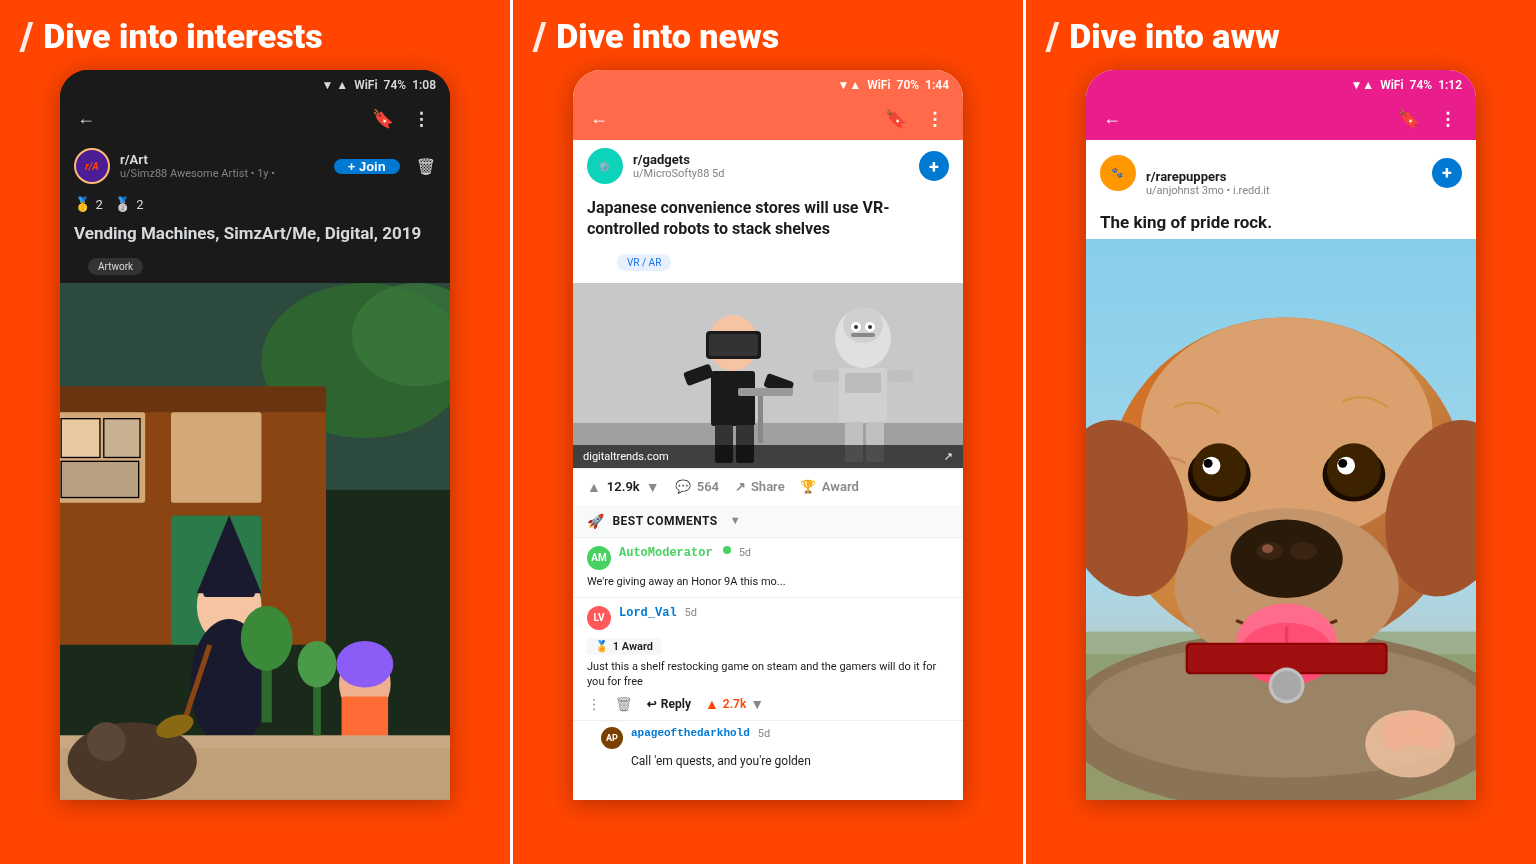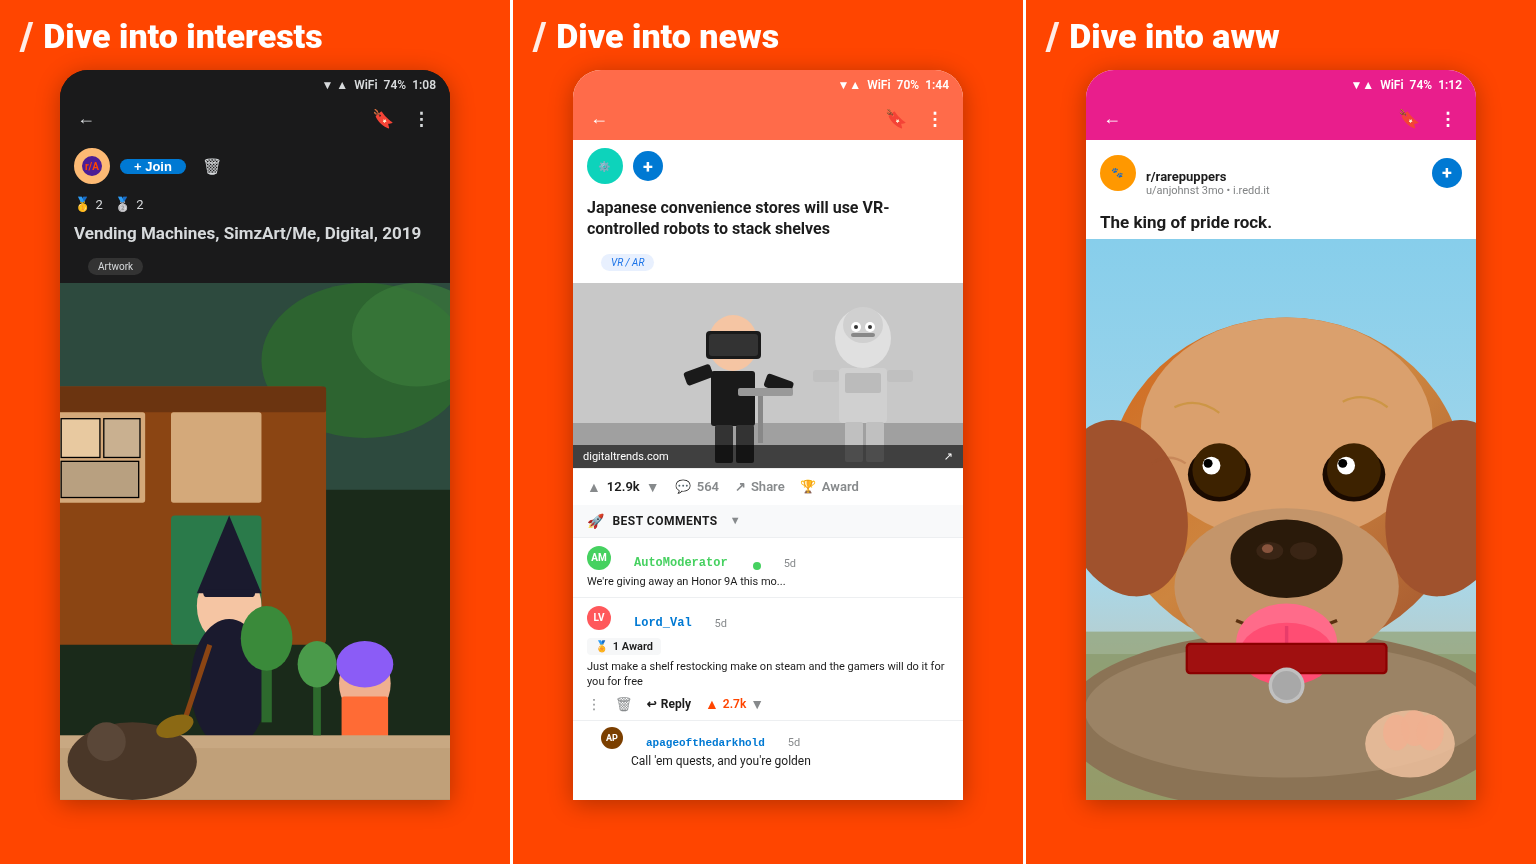--- a/index.html
+++ b/index.html
@@ -289,22 +289,22 @@
       text-align: right;
     }
 
     .comment-item {
       padding: 8px 14px;
       border-bottom: 1px solid #edeff1;
     }
 
     .comment-header {
       display: flex;
-      align-items: flex-end;
-      gap: 23px;
+      align-items: flex-start;
+      gap: 8px;
       margin-bottom: 4px;
     }
 
     .comment-username { font-size: 12px; font-weight: 700; color: #0079d3; font-family: Liberation Mono, monospace; }
     .comment-username-automoderator { color: #46d160; }
     .comment-meta { font-size: 11px; color: #878a8c; }
     .comment-text { font-size: 11px; color: #1c1c1c; line-height: 1.4; }
     .comment-text-truncated { 
       white-space: nowrap;
       overflow: hidden;
@@ -402,21 +402,28 @@
       </div>
 
       <div class="nav-bar nav-bar-dark">
         <div class="nav-back nav-back-dark">←</div>
         <div class="nav-spacer"></div>
         <div class="nav-icon" style="color:#d7dadc;">🔖</div>
         <div class="nav-icon" style="color:#d7dadc; font-weight:900; letter-spacing:1px;">⋮</div>
       </div>
 
       <div class="post-meta">
-        <div class="subreddit-icon subreddit-icon-art" style="background:#4c1d95; border:8px solid #fdba74; font-size:10px; color:#ff4500;">r/A</div>
+        <div class="subreddit-icon subreddit-icon-art" style="background:#4c1d95; border:2px solid #fdba74; font-size:10px; color:#ff4500;font-style:italic;">r/A</div>
+        <div class="meta-text">
+          <div class="meta-subreddit meta-subreddit-dark">r/Art</div>
+          <div class="meta-sub">
+            <span>u/Simz88</span>
+            <span>Awesome Artist • 1y •</span>
+          </div>
+        </div>
         <button class="join-btn">
           <span>+ Join</span>
         </button>
         <span style="color:#d7dadc; margin-left:6px; font-size:16px;">🗑</span>
       </div>
 
       <div class="awards-row">
         <div class="award-item award-item-dark">
           <span style="color:#ffd700; font-size:14px;">🥇</span>
           <span>2</span>
@@ -504,26 +511,33 @@
         <div class="nav-back" style="color:#fff;">←</div>
         <div class="nav-spacer"></div>
         <div class="nav-icon" style="color:#fff;">🔖</div>
         <div class="nav-icon" style="color:#fff; font-weight:900;">⋮</div>
       </div>
 
       <div class="white-content gadgets-phone-content">
 
         <div class="post-meta">
           <div class="subreddit-icon" style="background:#0dd3bb; font-size:10px;">⚙️</div>
+          <div class="meta-text">
+            <div class="meta-subreddit" style="color:#1c1c1c;">r/gadgets</div>
+            <div class="meta-sub">
+              <span>u/MicroSofty88</span>
+              <span>5d</span>
+            </div>
+          </div>
           <div style="width:30px;height:30px;background:#0079d3;border-radius:50%;display:flex;align-items:center;justify-content:center;color:#fff;font-size:18px;font-weight:700;">+</div>
         </div>
 
         <div class="post-title" style="color:#1c1c1c; font-size:16px;">Japanese convenience stores will use VR-controlled robots to stack shelves</div>
 
-        <div style="padding: 4px 14px 8px; font-style: italic;">
+        <div style="padding: 4px 30px 8px;">
           <span class="flair flair-vr">VR / AR</span>
         </div>
 
         <div class="gadgets-image-container" style="height:185px;">
           <svg width="100%" height="185" viewBox="0 0 390 185">
 
             <rect width="390" height="185" fill="#c8c8c8"></rect>
 
             <rect x="0" y="140" width="390" height="45" fill="#a0a0a0"></rect>
 
@@ -611,21 +625,21 @@
             <div style="width:24px;height:24px;border-radius:50%;background:#ff585b;display:flex;align-items:center;justify-content:center;font-size:10px;color:#fff;font-weight:700;flex-shrink:0;">LV</div>
             <span class="comment-username">Lord_Val</span>
             <span class="comment-meta">
               <span>5d</span>
             </span>
           </div>
           <div class="comment-award">
             <span>🏅</span>
             <span>1 Award</span>
           </div>
-          <div class="comment-text">Just make a shelf restocking make on steam and the gamers will do it for you for free</div>
+          <div class="comment-text">Just this a shelf restocking game on steam and the gamers will do it for you for free</div>
           <div class="comment-actions">
             <span style="font-size:14px; color:#878a8c;">⋮</span>
             <span style="font-size:14px; color:#878a8c;">🗑</span>
             <div class="comment-action-btn reply-btn-highlight">
               <span>↩</span>
               <span>Reply</span>
             </div>
             <div class="comment-action-btn">
               <span class="vote-arrow-up">▲</span>
               <span class="upvote-count">2.7k</span>

